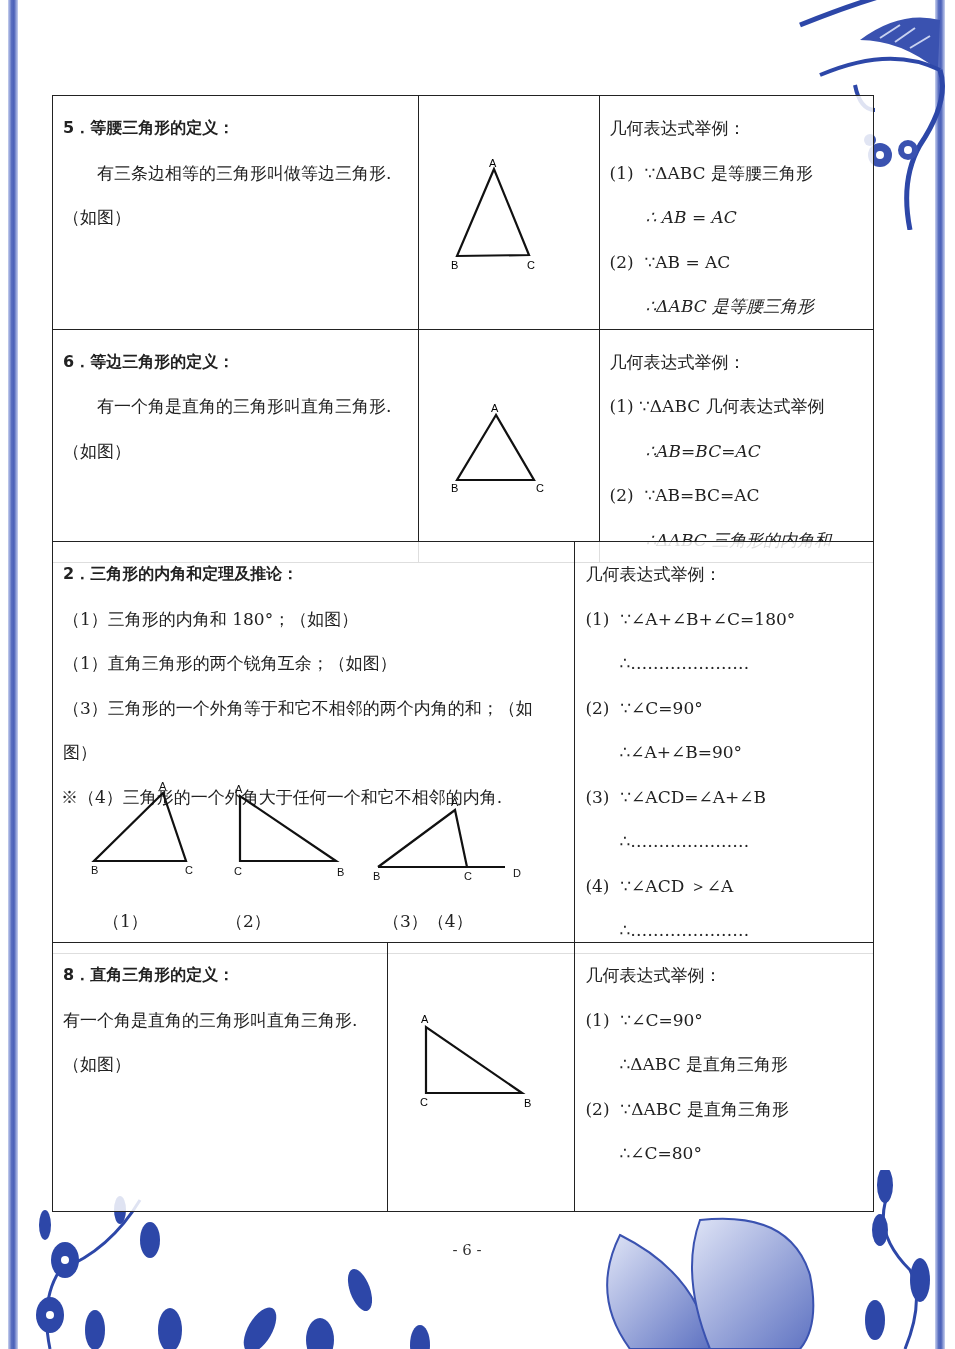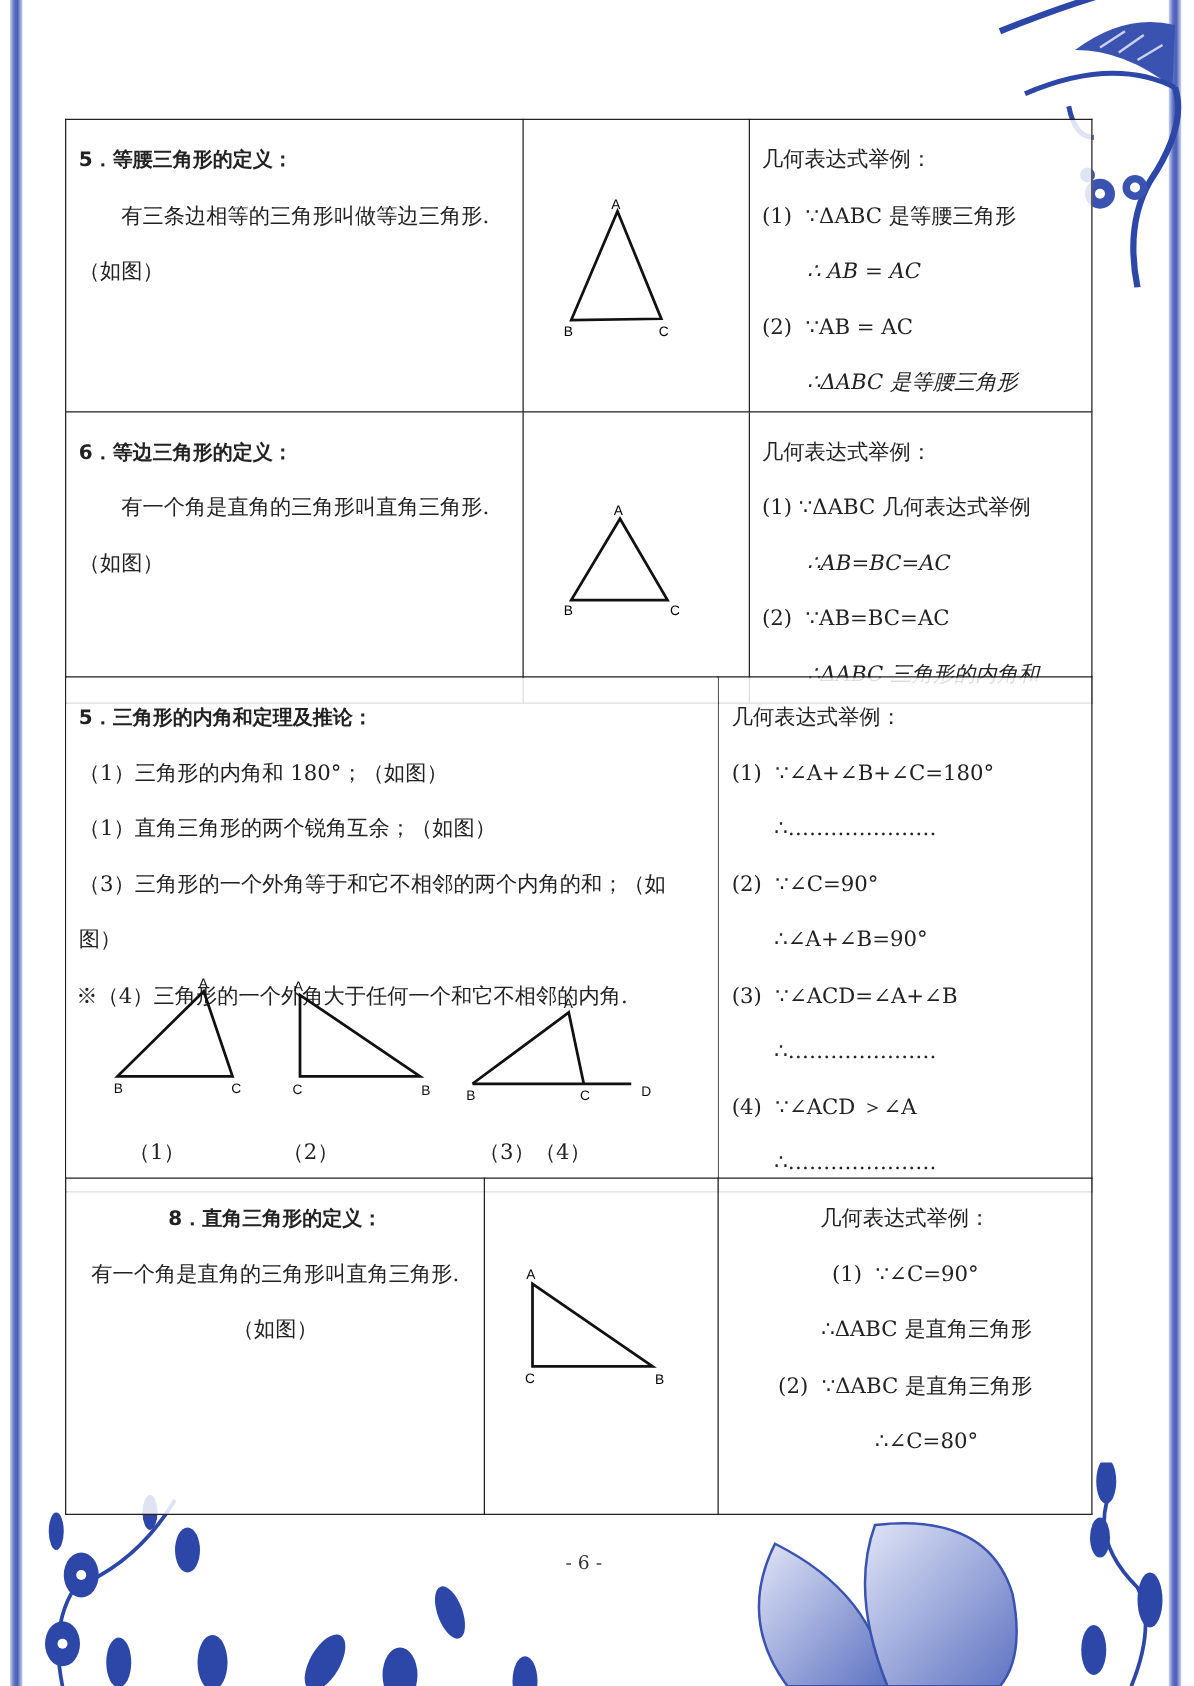--- a/index.html
+++ b/index.html
@@ -143,21 +143,21 @@
       </td>
     </tr>
   </tbody>
     </table>
 
   <table class="grid" style="left:0;top:446px;width:822px;">
     <tbody>
         <tr style="height:401px">
       <td style="width:524px;position:relative">
         <div class="cell-text">
-          <div class="title">5．三角形的内角和定理及推论：</div>
+          <div class="title">2．三角形的内角和定理及推论：</div>
           <div>（1）三角形的内角和 180°；（如图）</div>
           <div>（1）直角三角形的两个锐角互余；（如图）</div>
           <div>（3）三角形的一个外角等于和它不相邻的两个内角的和；（如图）</div>
           <div style="margin-left:-2px">※（4）三角形的一个外角大于任何一个和它不相邻的内角.</div>
         </div>
         <svg style="position:absolute;left:0;top:230px" width="524" height="160">
           <g font-size="11" font-family="Liberation Sans, sans-serif" fill="#111">
 
             <polygon points="110,21 41,89 133,89" fill="none" stroke="#111" stroke-width="2.2"></polygon>
             <text x="106" y="18">A</text>
@@ -193,21 +193,21 @@
           <div><span>(3)</span>&nbsp;&nbsp;<span>∵∠ACD=∠A+∠B</span></div>
           <div class="ind3 dots">∴…………………</div>
           <div><span>(4)</span>&nbsp;&nbsp;<span>∵∠ACD ＞∠A</span></div>
           <div class="ind3 dots">∴…………………</div>
         </div>
       </td>
     </tr>
   </tbody>
     </table>
 
-  <table class="grid" style="left:0;top:847px;width:822px;text-align:center;">
+  <table class="grid" style="left:0;top:847px;width:822px;">
     <tbody>
         <tr style="height:268px">
       <td style="width:337px">
         <div class="cell-text">
           <div class="title">8．直角三角形的定义：</div>
           <div>有一个角是直角的三角形叫直角三角形.</div>
           <div>（如图）</div>
         </div>
       </td>
       <td style="width:186px">

